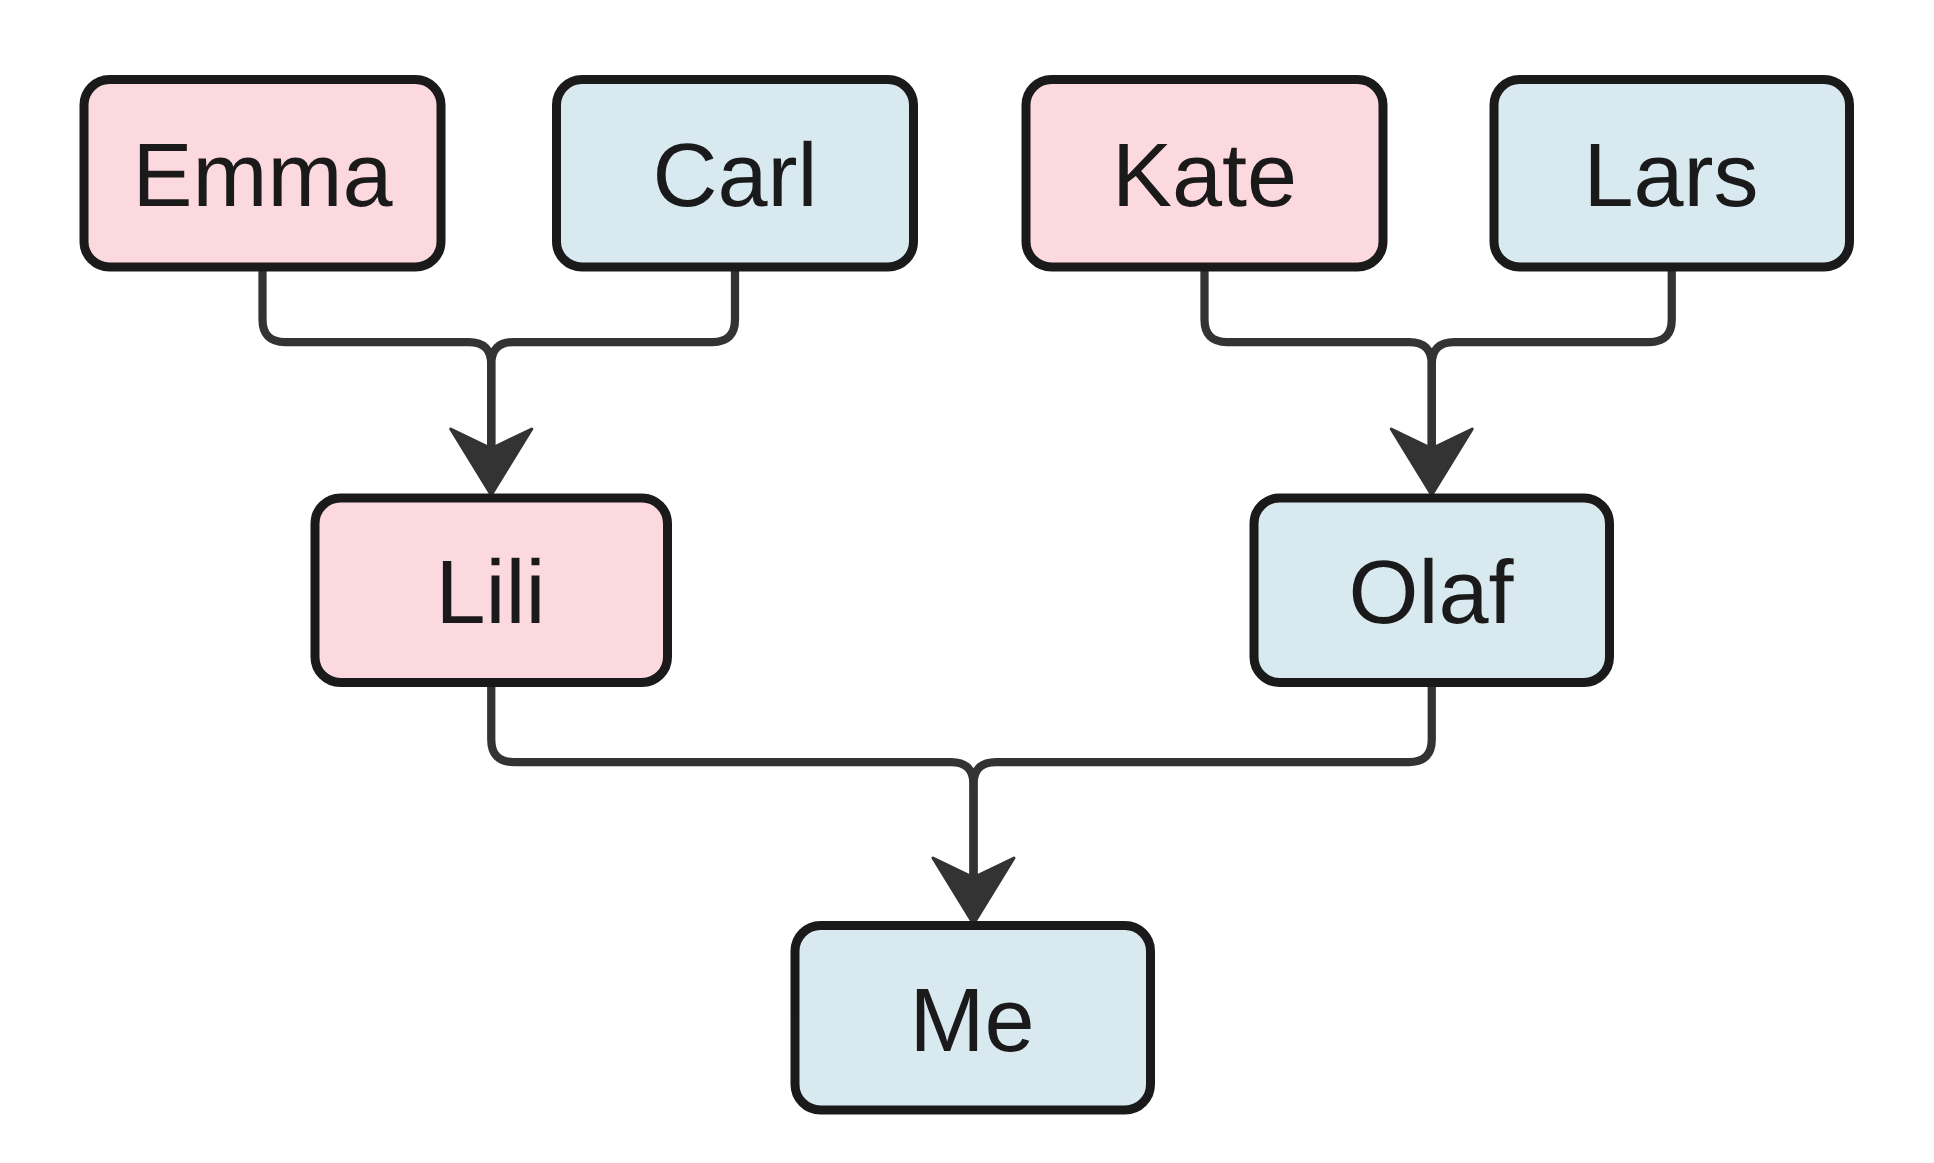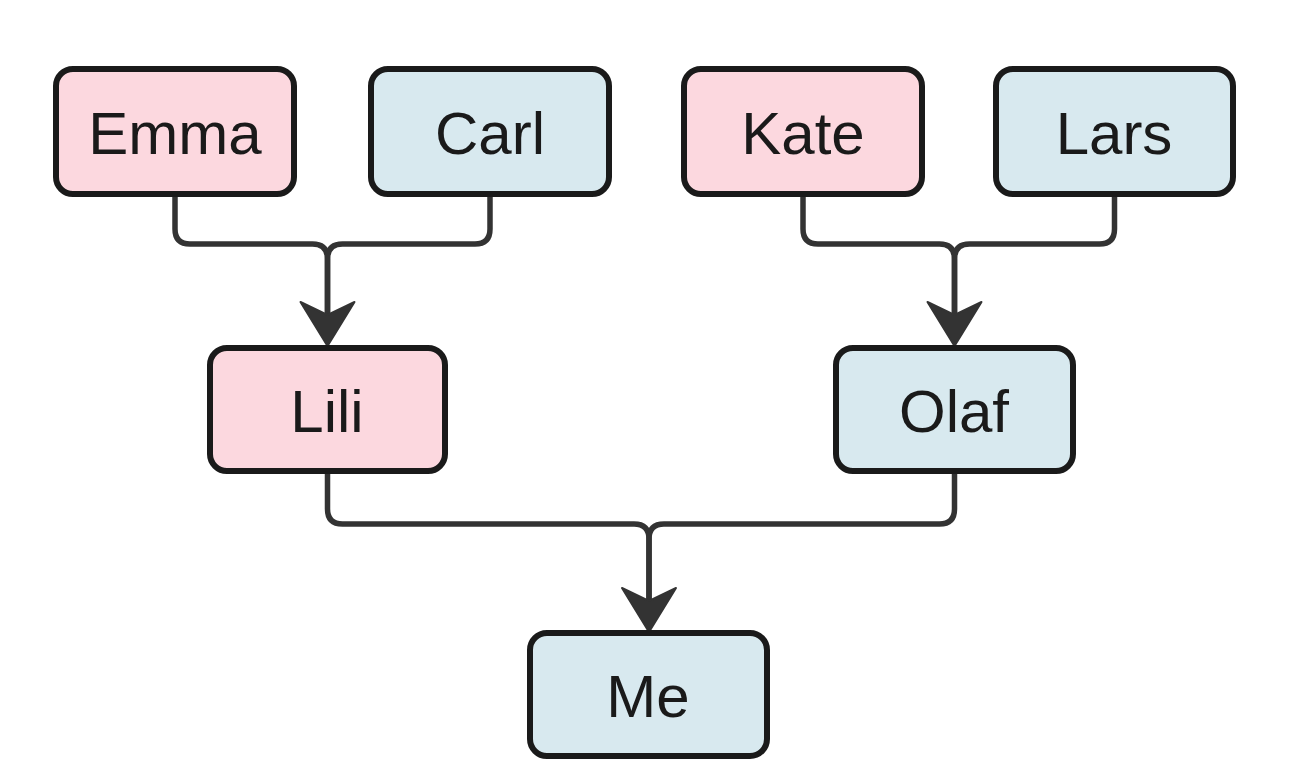--- a/index.html
+++ b/index.html
@@ -8,21 +8,20 @@
     background: #ffffff;
     width: 1289px;
     height: 775px;
     overflow: hidden;
     font-family: "Liberation Sans", "DejaVu Sans", sans-serif;
   }
   .canvas-wrap {
     width: 1289px;
     height: 594px;
     position: relative;
-    margin-top: 16px;
   }
   svg.family-tree {
     display: block;
     width: 1289px;
     height: 775px;
   }
   .node-box {
     stroke: #1a1a1a;
     stroke-width: 6;
   }

